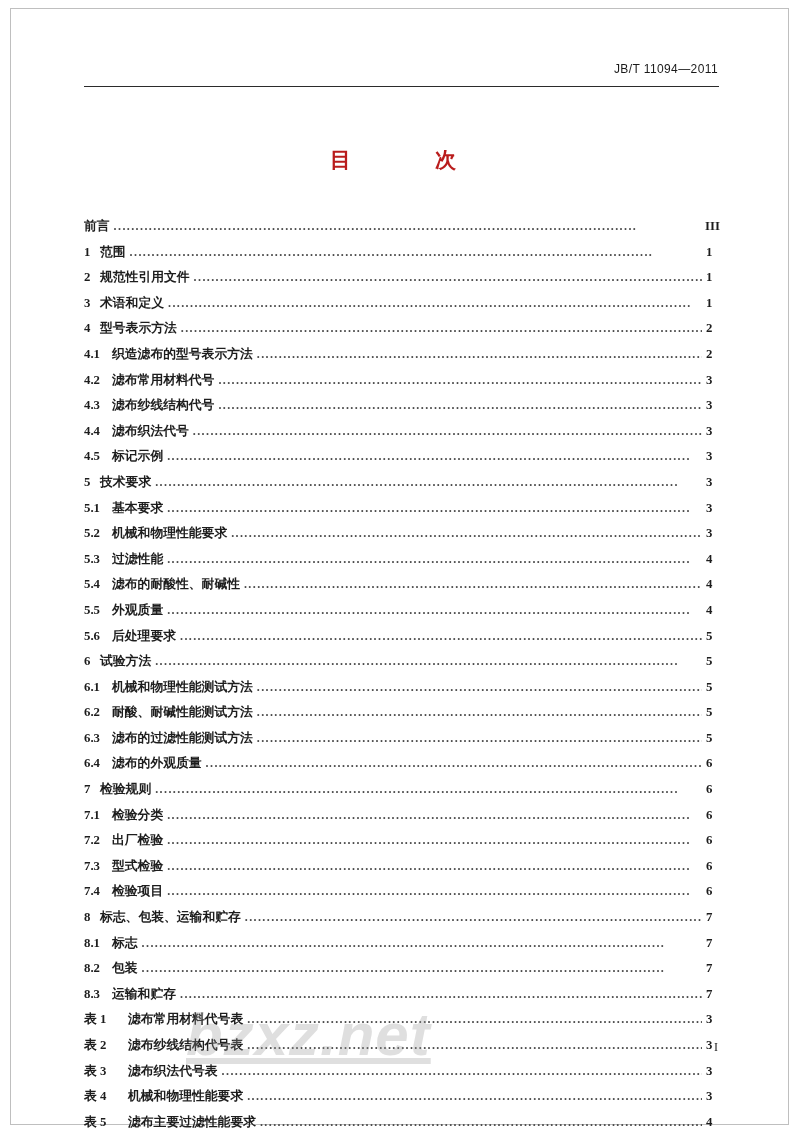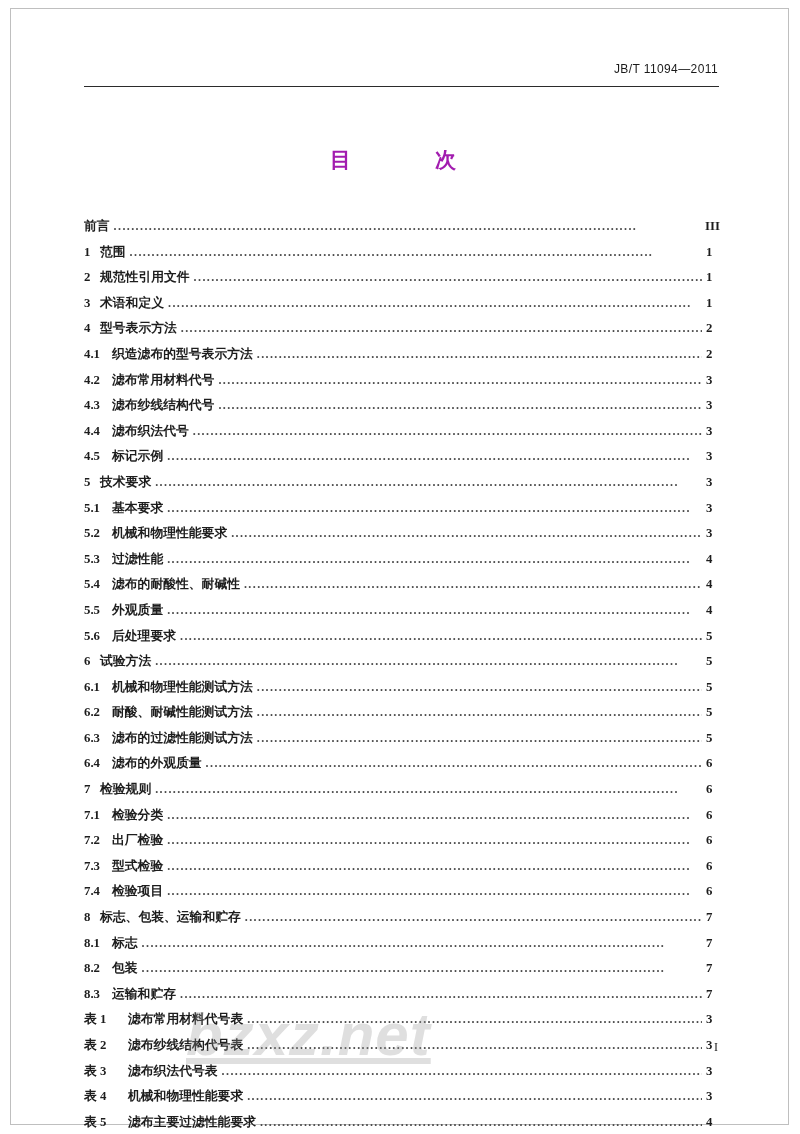--- a/index.html
+++ b/index.html
@@ -48,21 +48,21 @@
   }
   .title {
     position: absolute;
     top: 146px;
     left: 0;
     width: 800px;
     text-align: center;
     font-size: 21px;
     font-weight: bold;
     letter-spacing: 14px;
-    color: #a21caf;
+    color: #b91c1c;
   }
   .toc {
     position: absolute;
     left: 84px;
     top: 214px;
     width: 636px;
   }
   .toc-row {
     display: flex;
     align-items: flex-end;

